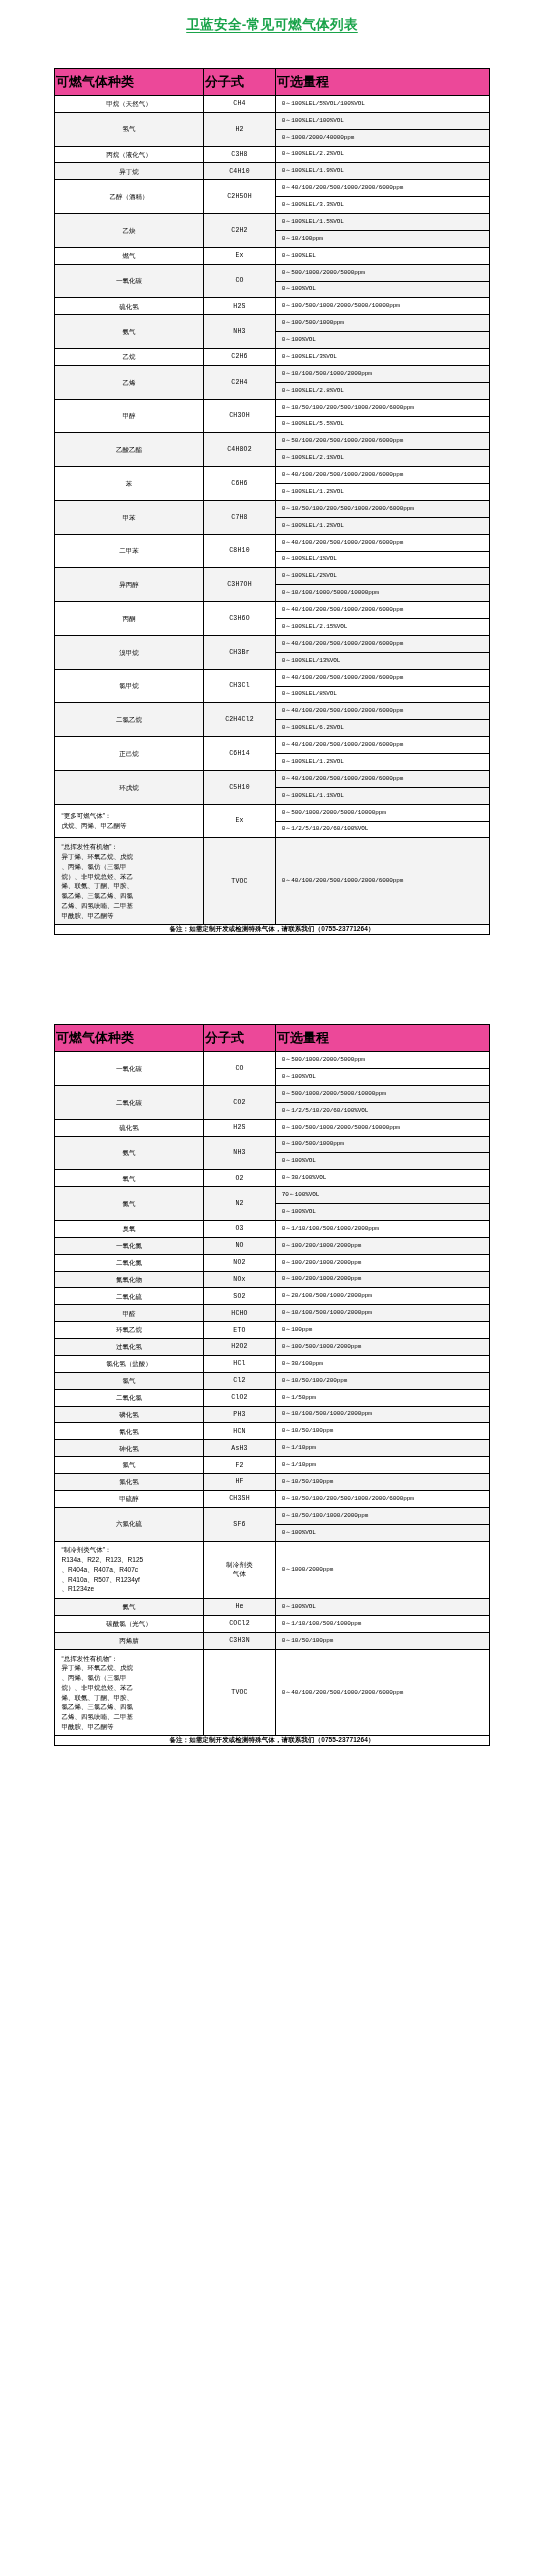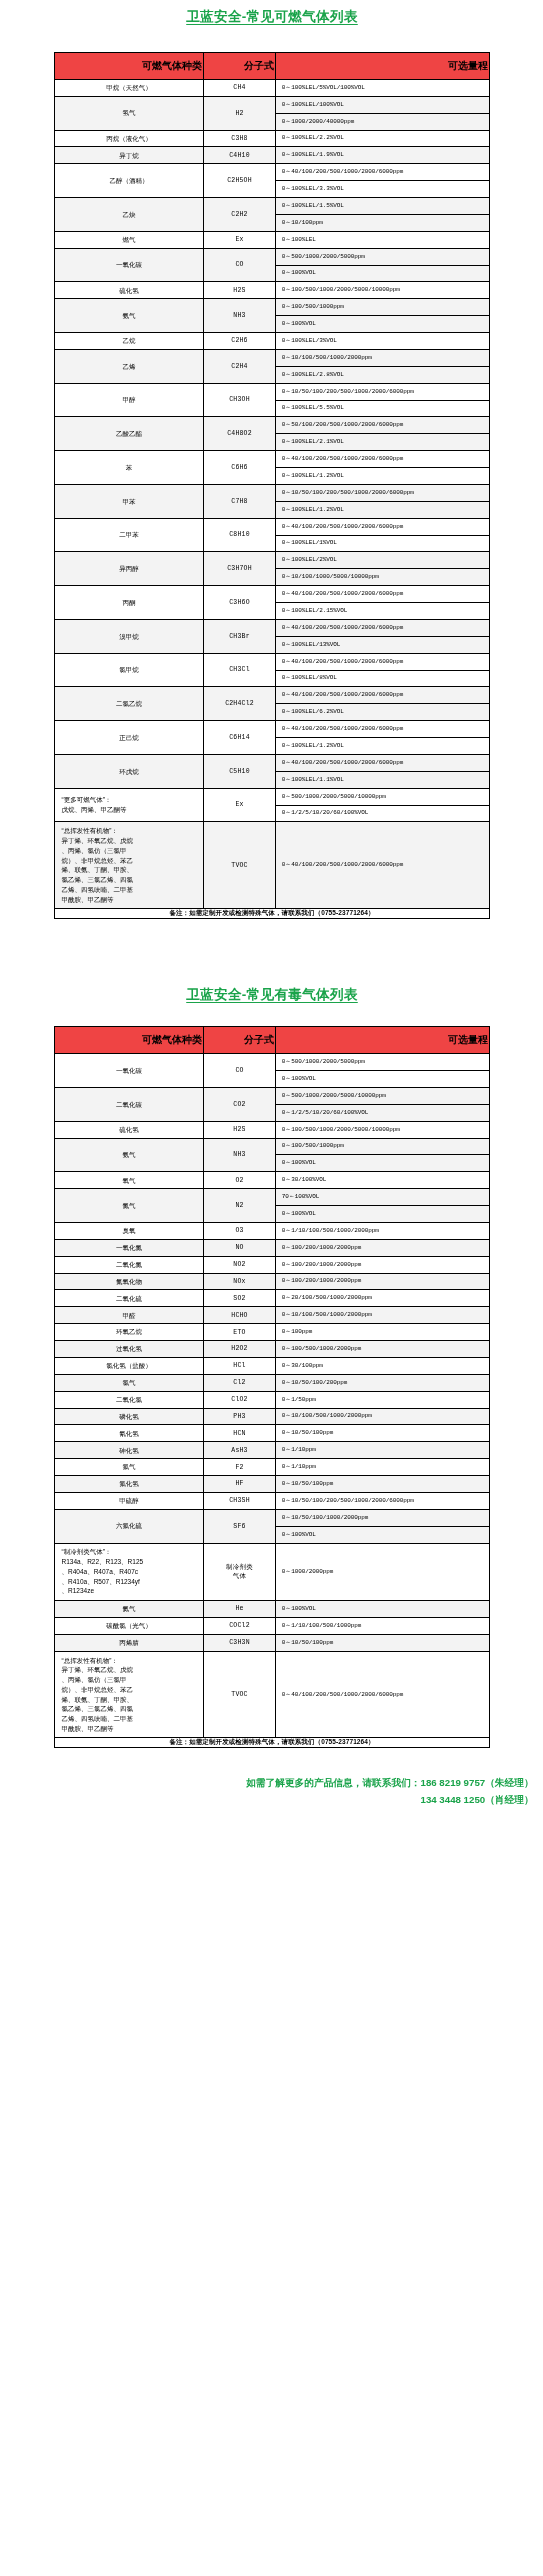--- a/index.html
+++ b/index.html
@@ -16,42 +16,42 @@
   .section-title{
     text-align:center;
     color:#1aa34a;
     font-family:"Liberation Sans","DejaVu Sans",sans-serif;
     font-weight:bold;
     font-size:13.6px;
     letter-spacing:0.3px;
     text-decoration:underline;
     text-underline-offset:2.6px;
   }
-  .title-top{padding-top:3.9px;padding-bottom:0;margin:4px;}
+  .title-top{padding-top:3.9px;padding-bottom:0;margin:12px;}
   .spacer-after-title{height:22px;}
 
   table.gas{
     border-collapse:collapse;
     width:435px;
     margin:0 auto;
     table-layout:fixed;
     border:0.6px solid #000;
   }
   table.gas col.c1{width:149px;}
   table.gas col.c2{width:72px;}
   table.gas col.c3{width:214px;}
 
   table.gas th{
-    background:#ef4444;
+    background:#ec4899;
     border:0.6px solid #000;
     font-family:"Liberation Sans","DejaVu Sans",sans-serif;
     font-weight:bold;
-    font-size:10px;
+    font-size:13px;
     height:24px;
-    text-align:right;
+    text-align:left;
     vertical-align:middle;
     color:#000;
   }
   table.gas td{
     border:0.6px solid #000;
     font-size:6.5px;
     vertical-align:middle;
     padding:0;
   }
   td.name{
@@ -340,21 +340,20 @@
       </tbody>
     <tfoot>
       <tr>
         <td class="note" colspan="3">备注：如需定制开发或检测特殊气体，请联系我们（0755-23771264）</td>
       </tr>
     </tfoot>
   </table>
 
   <div class="gap-between"></div>
 
-  <div class="section-title">卫蓝安全-常见有毒气体列表</div>
   <div class="spacer-after-title"></div>
   <table class="gas">
     <colgroup>
         <col class="c1">
         <col class="c2">
         <col class="c3">
       </colgroup>
     <thead>
       <tr>
         <th>可燃气体种类</th>
@@ -574,20 +573,16 @@
       </tbody>
     <tfoot>
       <tr>
         <td class="note" colspan="3">备注：如需定制开发或检测特殊气体，请联系我们（0755-23771264）</td>
       </tr>
     </tfoot>
   </table>
 
   <div class="gap-before-footer"></div>
 
-  <div class="footer">
-    <div>如需了解更多的产品信息，请联系我们：186 8219 9757（朱经理）</div>
-    <div>134 3448 1250（肖经理）</div>
-  </div>
 
   <div class="tail"></div>
 </div>
 
 
 </body></html>

